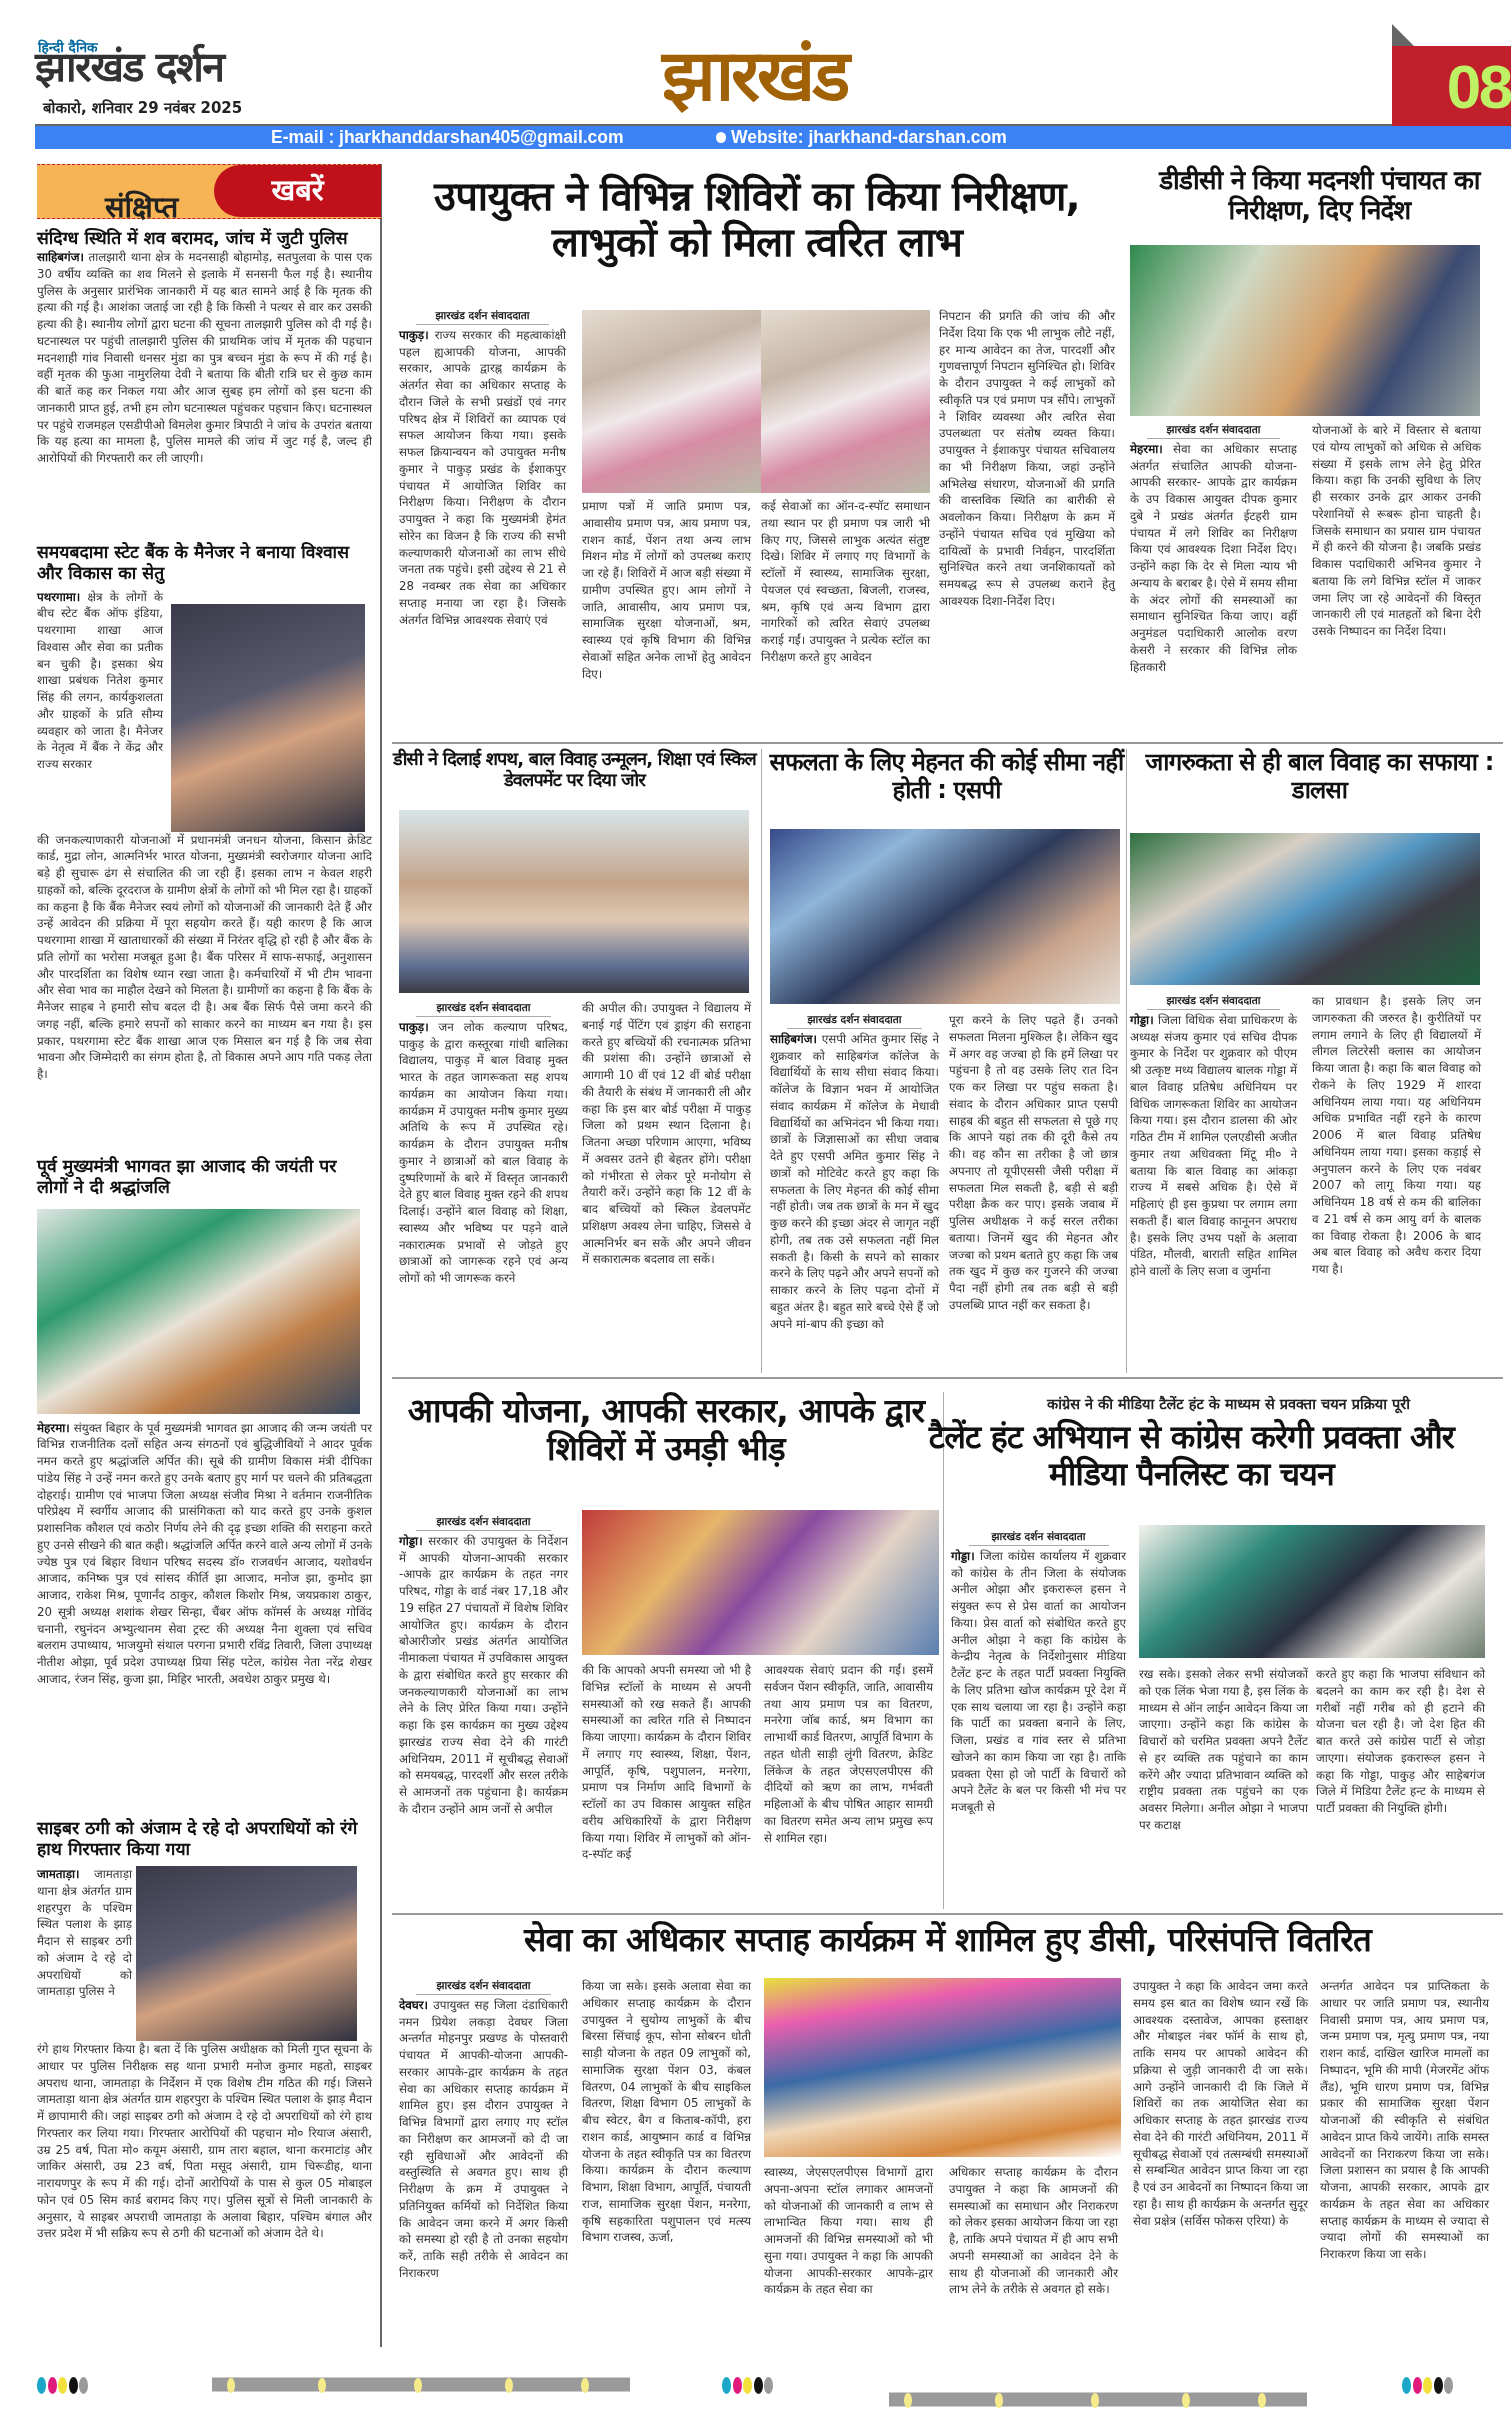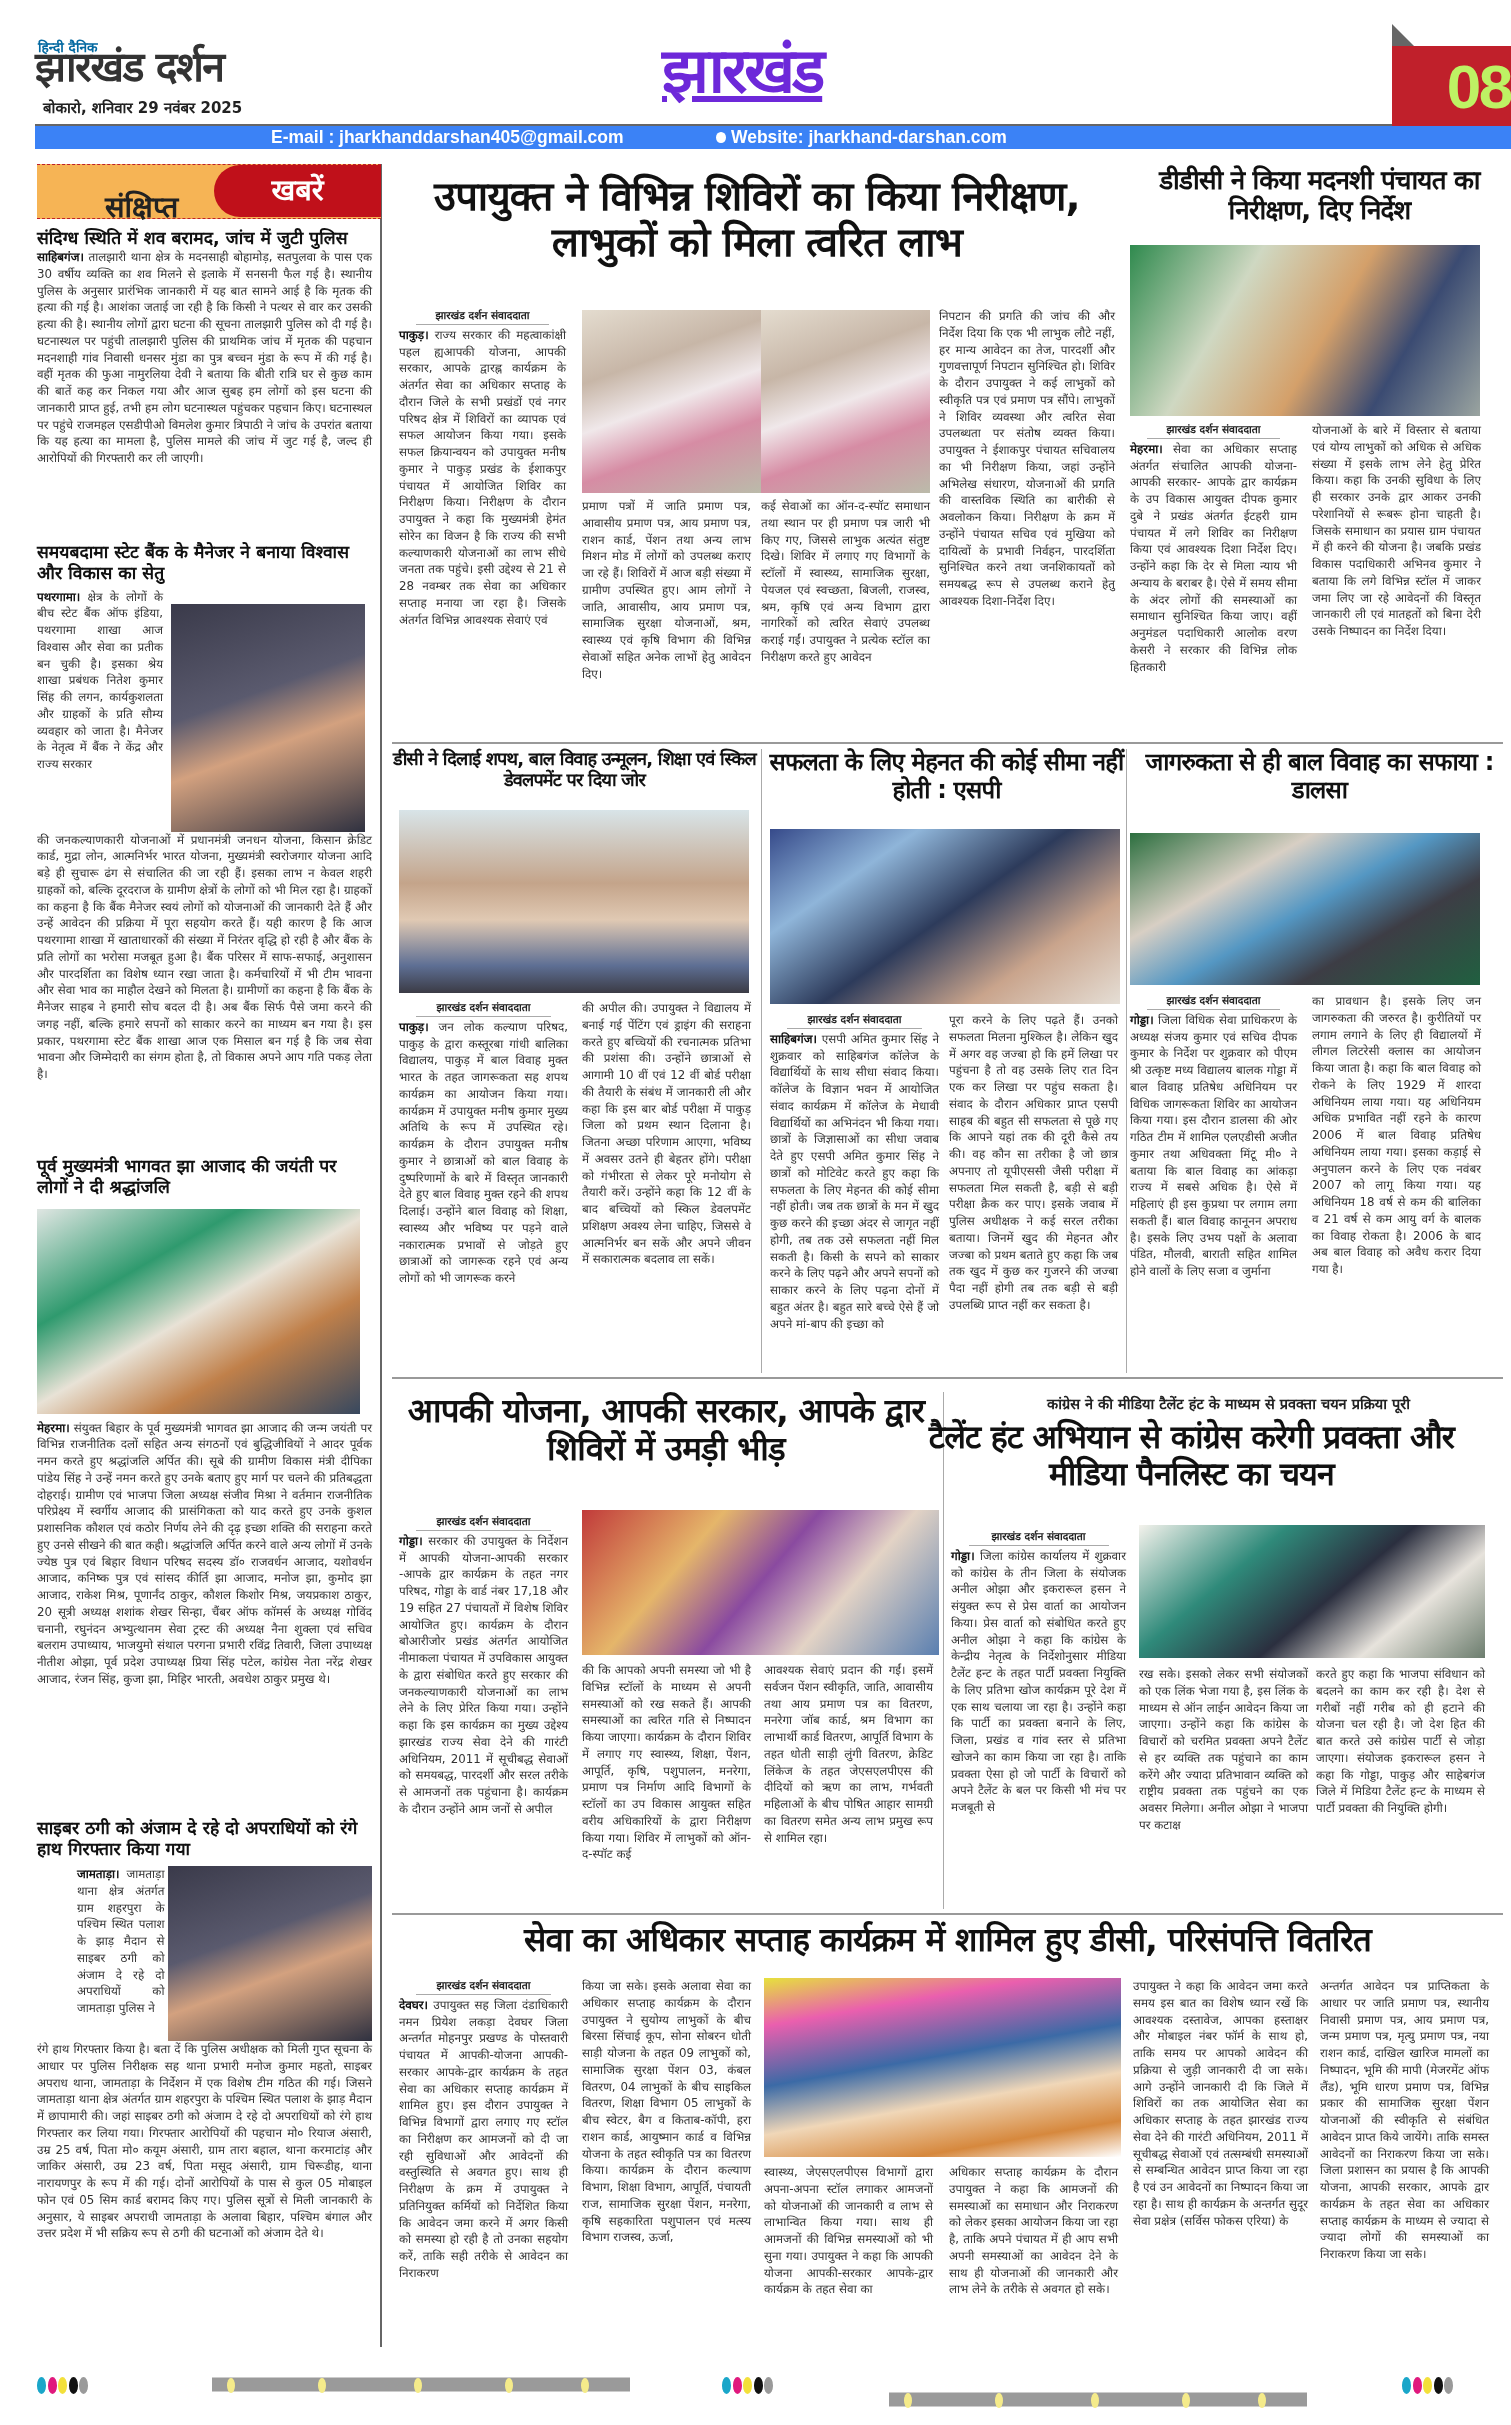--- a/index.html
+++ b/index.html
@@ -1,21 +1,21 @@
 <!DOCTYPE html>
 <html style="font-size:12px"><head>
 <meta charset="utf-8">
 <style>
   * { box-sizing: border-box; margin: 0; padding: 0; }
   body { width: 1511px; height: 2426px; background: #fff; font-family: "DejaVu Sans", sans-serif; color: #222; position: relative; overflow: hidden; }
   .abs { position: absolute; }
   .masthead-small { left: 38px; top: 37px; color: #0369a1; font-size: 13.7px; font-weight: bold; }
   .masthead-title { left: 35px; top: 47px; font-size: 41px; font-weight: bold; color: #333; letter-spacing: -1.5px; line-height: 1; }
   .masthead-date { left: 43px; top: 97px; font-size: 15px; font-weight: bold; color: #222; }
-  .center-logo { left: 662px; top: 40px; font-size: 62px; font-weight: bold; color: #6d28d9; letter-spacing: -3px; line-height: 1; text-decoration: underline; }
+  .center-logo { left: 662px; top: 40px; font-size: 71px; font-weight: bold; color: #a16207; letter-spacing: -3px; line-height: 1; }
   .page-tab { left: 1392px; top: 46px; width: 119px; height: 81px; background: #c0202b; color: #bef264; font-size: 62px; font-weight: bold; font-family: "Liberation Sans", sans-serif; text-align: right; line-height: 81px; letter-spacing: -2.3px; }
   .page-fold { left: 1392px; top: 24px; width: 0; height: 0; border-left: 23px solid #666; border-top: 23px solid transparent; }
   .top-rule { left: 35px; top: 124px; width: 1357px; height: 1.5px; background: #666; }
   .redbar { left: 35px; top: 126px; width: 1476px; height: 23px; background: #c0202b; color: #fff; font-family: "Liberation Sans", sans-serif; font-weight: bold; font-size: 17.5px; line-height: 23px; }
   .redbar .email { position: absolute; left: 236px; }
   .redbar .dot { position: absolute; left: 681px; top: 6px; width: 10px; height: 11.4px; background: #fff; border-radius: 50%; }
   .redbar .site { position: absolute; left: 696px; }
   .col-rule { background: #666; width: 1.5px; }
   .brief-banner { left: 37px; top: 164px; width: 344px; height: 55px; background: #f6b455; border-top: 1.5px dashed #c0202b; border-bottom: 1.5px dashed #c0202b; }
   .brief-banner .b1 { position: absolute; left: 68px; top: 4.6px; font-size: 29px; font-weight: bold; color: #222; margin-top: 16px; }
@@ -80,21 +80,21 @@
 </div>
 
 <div class="abs" style="left:37px;top:1156px;width:335px;">
   <div class="h-brief">पूर्व मुख्यमंत्री भागवत झा आजाद की जयंती पर लोगों ने दी श्रद्धांजलि</div>
   <div class="photo p10" style="width:323px;height:205px;margin:10.6px 0 6px;"></div>
   <div class="body-text"><b>मेहरमा।</b> <span>संयुक्त बिहार के पूर्व मुख्यमंत्री भागवत झा आजाद की जन्म जयंती पर विभिन्न राजनीतिक दलों सहित अन्य संगठनों एवं बुद्धिजीवियों ने आदर पूर्वक नमन करते हुए श्रद्धांजलि अर्पित की। सूबे की ग्रामीण विकास मंत्री दीपिका पांडेय सिंह ने उन्हें नमन करते हुए उनके बताए हुए मार्ग पर चलने की प्रतिबद्धता दोहराई। ग्रामीण एवं भाजपा जिला अध्यक्ष संजीव मिश्रा ने वर्तमान राजनीतिक परिप्रेक्ष्य में स्वर्गीय आजाद की प्रासंगिकता को याद करते हुए उनके कुशल प्रशासनिक कौशल एवं कठोर निर्णय लेने की दृढ़ इच्छा शक्ति की सराहना करते हुए उनसे सीखने की बात कही। श्रद्धांजलि अर्पित करने वाले अन्य लोगों में उनके ज्येष्ठ पुत्र एवं बिहार विधान परिषद सदस्य डॉ० राजवर्धन आजाद, यशोवर्धन आजाद, कनिष्क पुत्र एवं सांसद कीर्ति झा आजाद, मनोज झा, कुमोद झा आजाद, राकेश मिश्र, पूणार्नंद ठाकुर, कौशल किशोर मिश्र, जयप्रकाश ठाकुर, 20 सूत्री अध्यक्ष शशांक शेखर सिन्हा, चैंबर ऑफ कॉमर्स के अध्यक्ष गोविंद चनानी, रघुनंदन अभ्युत्थानम सेवा ट्रस्ट की अध्यक्ष नैना शुक्ला एवं सचिव बलराम उपाध्याय, भाजयुमो संथाल परगना प्रभारी रविंद्र तिवारी, जिला उपाध्यक्ष नीतीश ओझा, पूर्व प्रदेश उपाध्यक्ष प्रिया सिंह पटेल, कांग्रेस नेता नरेंद्र शेखर आजाद, रंजन सिंह, कुजा झा, मिहिर भारती, अवधेश ठाकुर प्रमुख थे।</span></div>
 </div>
 
 <div class="abs" style="left:37px;top:1818px;width:335px;">
   <div class="h-brief">साइबर ठगी को अंजाम दे रहे दो अपराधियों को रंगे हाथ गिरफ्तार किया गया</div>
-  <div style="display:flex;gap:4px;margin-top:6px;margin-left:40px;">
+  <div style="display:flex;gap:4px;margin-top:6px;">
     <div class="body-text" style="width:95px;"><b>जामताड़ा।</b> <span>जामताड़ा थाना क्षेत्र अंतर्गत ग्राम शहरपुरा के पश्चिम स्थित पलाश के झाड़ मैदान से साइबर ठगी को अंजाम दे रहे दो अपराधियों को जामताड़ा पुलिस ने</span></div>
     <div class="photo p9" style="width:221px;height:175px;"></div>
   </div>
   <div class="body-text">रंगे हाथ गिरफ्तार किया है। बता दें कि पुलिस अधीक्षक को मिली गुप्त सूचना के आधार पर पुलिस निरीक्षक सह थाना प्रभारी मनोज कुमार महतो, साइबर अपराध थाना, जामताड़ा के निर्देशन में एक विशेष टीम गठित की गई। जिसने जामताड़ा थाना क्षेत्र अंतर्गत ग्राम शहरपुरा के पश्चिम स्थित पलाश के झाड़ मैदान में छापामारी की। जहां साइबर ठगी को अंजाम दे रहे दो अपराधियों को रंगे हाथ गिरफ्तार कर लिया गया। गिरफ्तार आरोपियों की पहचान मो० रियाज अंसारी, उम्र 25 वर्ष, पिता मो० कयूम अंसारी, ग्राम तारा बहाल, थाना करमाटांड़ और जाकिर अंसारी, उम्र 23 वर्ष, पिता मसूद अंसारी, ग्राम चिरूडीह, थाना नारायणपुर के रूप में की गई। दोनों आरोपियों के पास से कुल 05 मोबाइल फोन एवं 05 सिम कार्ड बरामद किए गए। पुलिस सूत्रों से मिली जानकारी के अनुसार, ये साइबर अपराधी जामताड़ा के अलावा बिहार, पश्चिम बंगाल और उत्तर प्रदेश में भी सक्रिय रूप से ठगी की घटनाओं को अंजाम देते थे।</div>
 </div>
 
 <div class="abs h-main" style="left:392px;top:173px;width:730px;font-size:40px;">उपायुक्त ने विभिन्न शिविरों का किया निरीक्षण, लाभुकों को मिला त्वरित लाभ</div>
 <div class="abs" style="left:399px;top:308px;width:167px;">
   <div class="byline">झारखंड दर्शन संवाददाता</div>
   <div class="body-text"><b>पाकुड़।</b> <span>राज्य सरकार की महत्वाकांक्षी पहल ह्यआपकी योजना, आपकी सरकार, आपके द्वारह्न कार्यक्रम के अंतर्गत सेवा का अधिकार सप्ताह के दौरान जिले के सभी प्रखंडों एवं नगर परिषद क्षेत्र में शिविरों का व्यापक एवं सफल आयोजन किया गया। इसके सफल क्रियान्वयन को उपायुक्त मनीष कुमार ने पाकुड़ प्रखंड के ईशाकपुर पंचायत में आयोजित शिविर का निरीक्षण किया। निरीक्षण के दौरान उपायुक्त ने कहा कि मुख्यमंत्री हेमंत सोरेन का विजन है कि राज्य की सभी कल्याणकारी योजनाओं का लाभ सीधे जनता तक पहुंचे। इसी उद्देश्य से 21 से 28 नवम्बर तक सेवा का अधिकार सप्ताह मनाया जा रहा है। जिसके अंतर्गत विभिन्न आवश्यक सेवाएं एवं</span></div>

